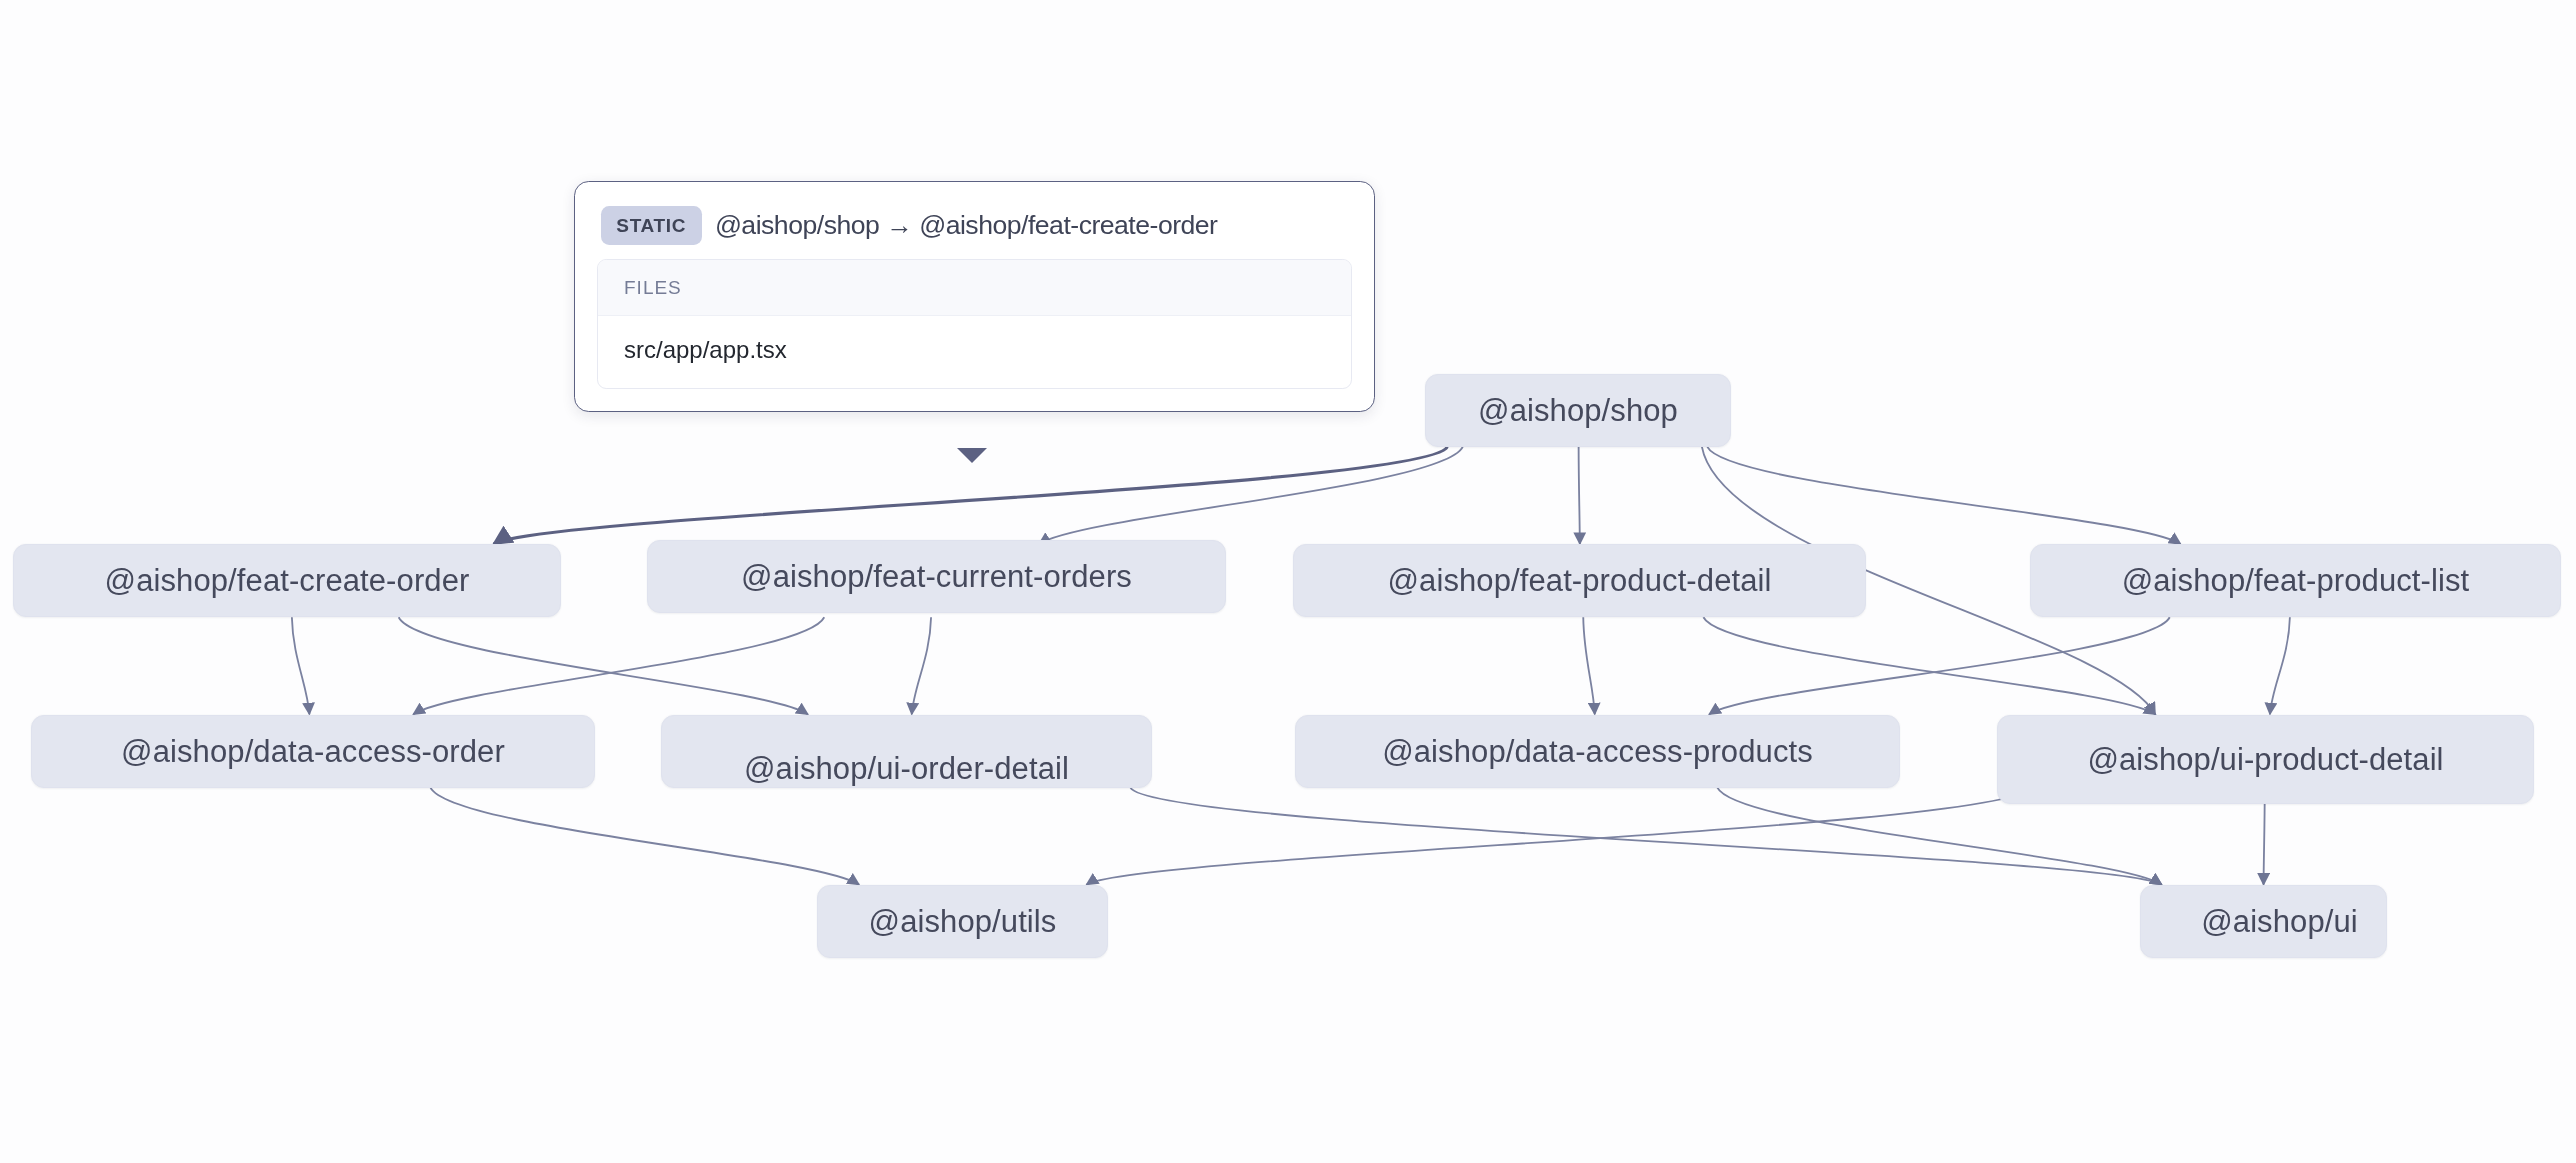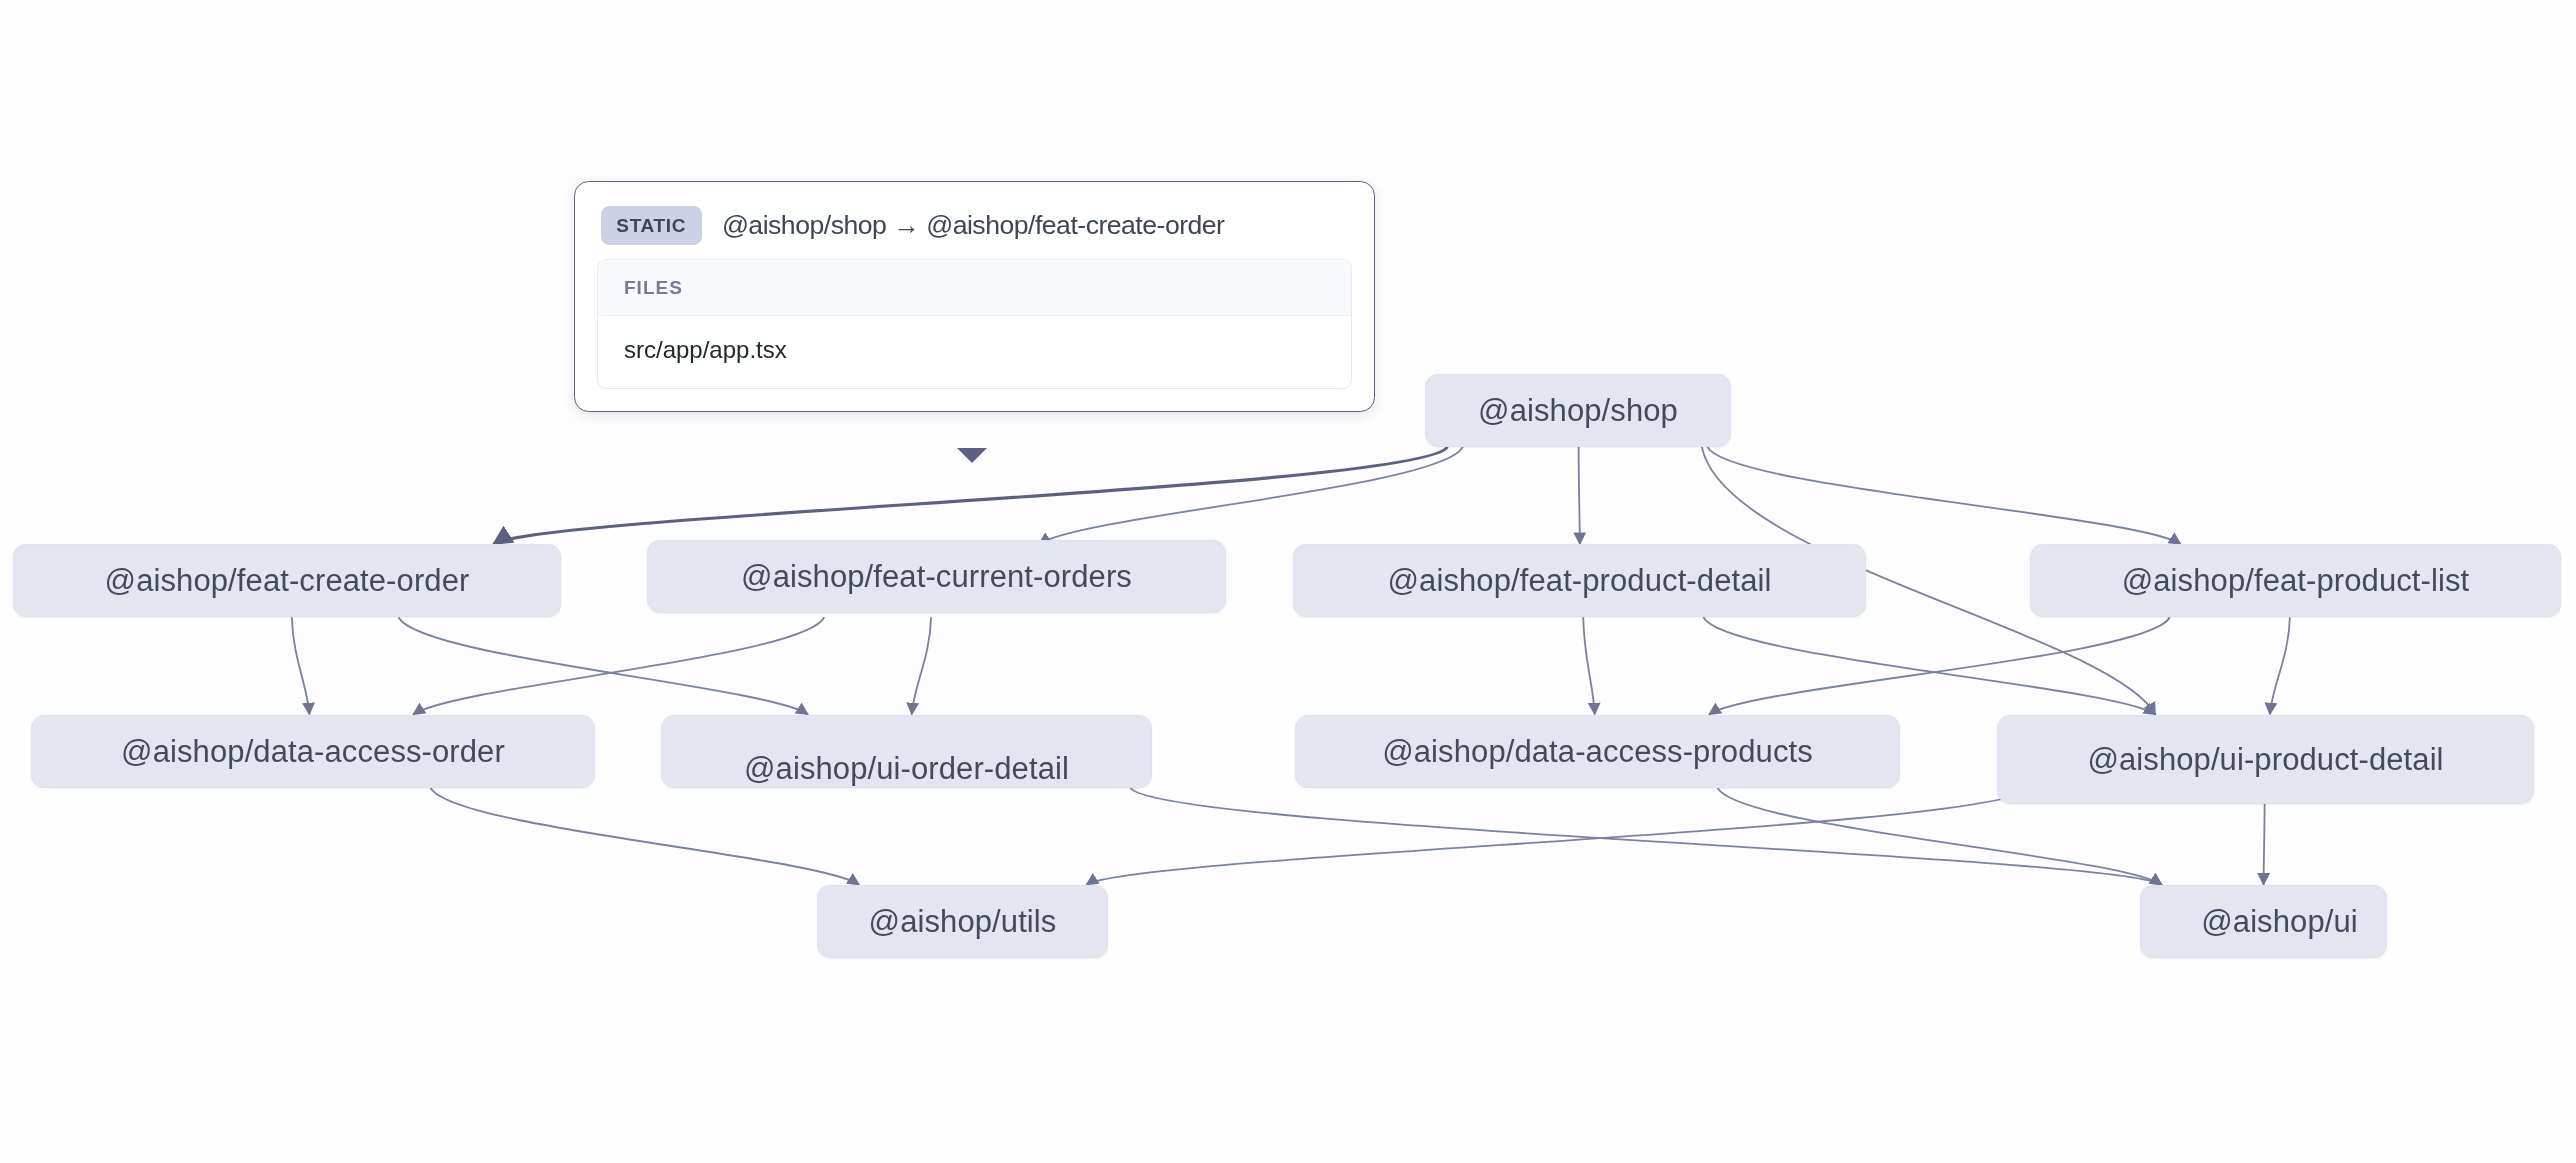--- a/index.html
+++ b/index.html
@@ -73,21 +73,21 @@
     height: 0;
     border-left: 15.6px solid transparent;
     border-right: 15.6px solid transparent;
     border-top: 15.6px solid #5c6182;
     z-index: 21;
   }
 
   .tt-head {
     display: flex;
     align-items: center;
-    gap: 20px;
+    gap: 13px;
     padding: 5.5px 3.7px 14.7px 3.7px;
   }
   .tt-badge {
     background: #ccd1e5;
     color: #3f4457;
     font-size: 19px;
     font-weight: 700;
     letter-spacing: 0.7px;
     padding: 10px 15.6px;
     border-radius: 8.2px;
@@ -105,21 +105,21 @@
     border: 0.9px solid #e7e9f2;
     border-radius: 9.2px;
     overflow: hidden;
     background: #ffffff;
   }
   .tt-files-head {
     background: #f8f9fc;
     border-bottom: 0.9px solid #eef0f6;
     color: #757c96;
     font-size: 19px;
-    font-weight: 700;
+    font-weight: 400;
     letter-spacing: 1px;
     padding: 16.5px 26px 15.6px 26px;
   }
   .tt-file-row {
     color: #23272f;
     font-size: 24px;
     padding: 20px 26px 24px 26px;
   }
 </style>
 </head>

